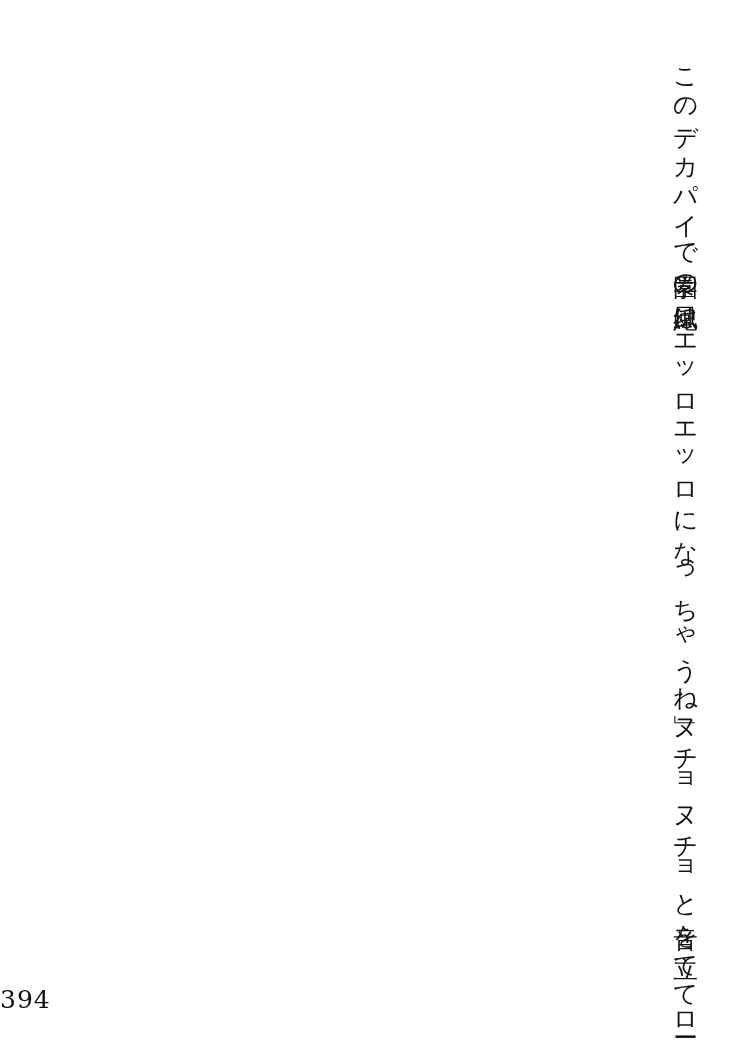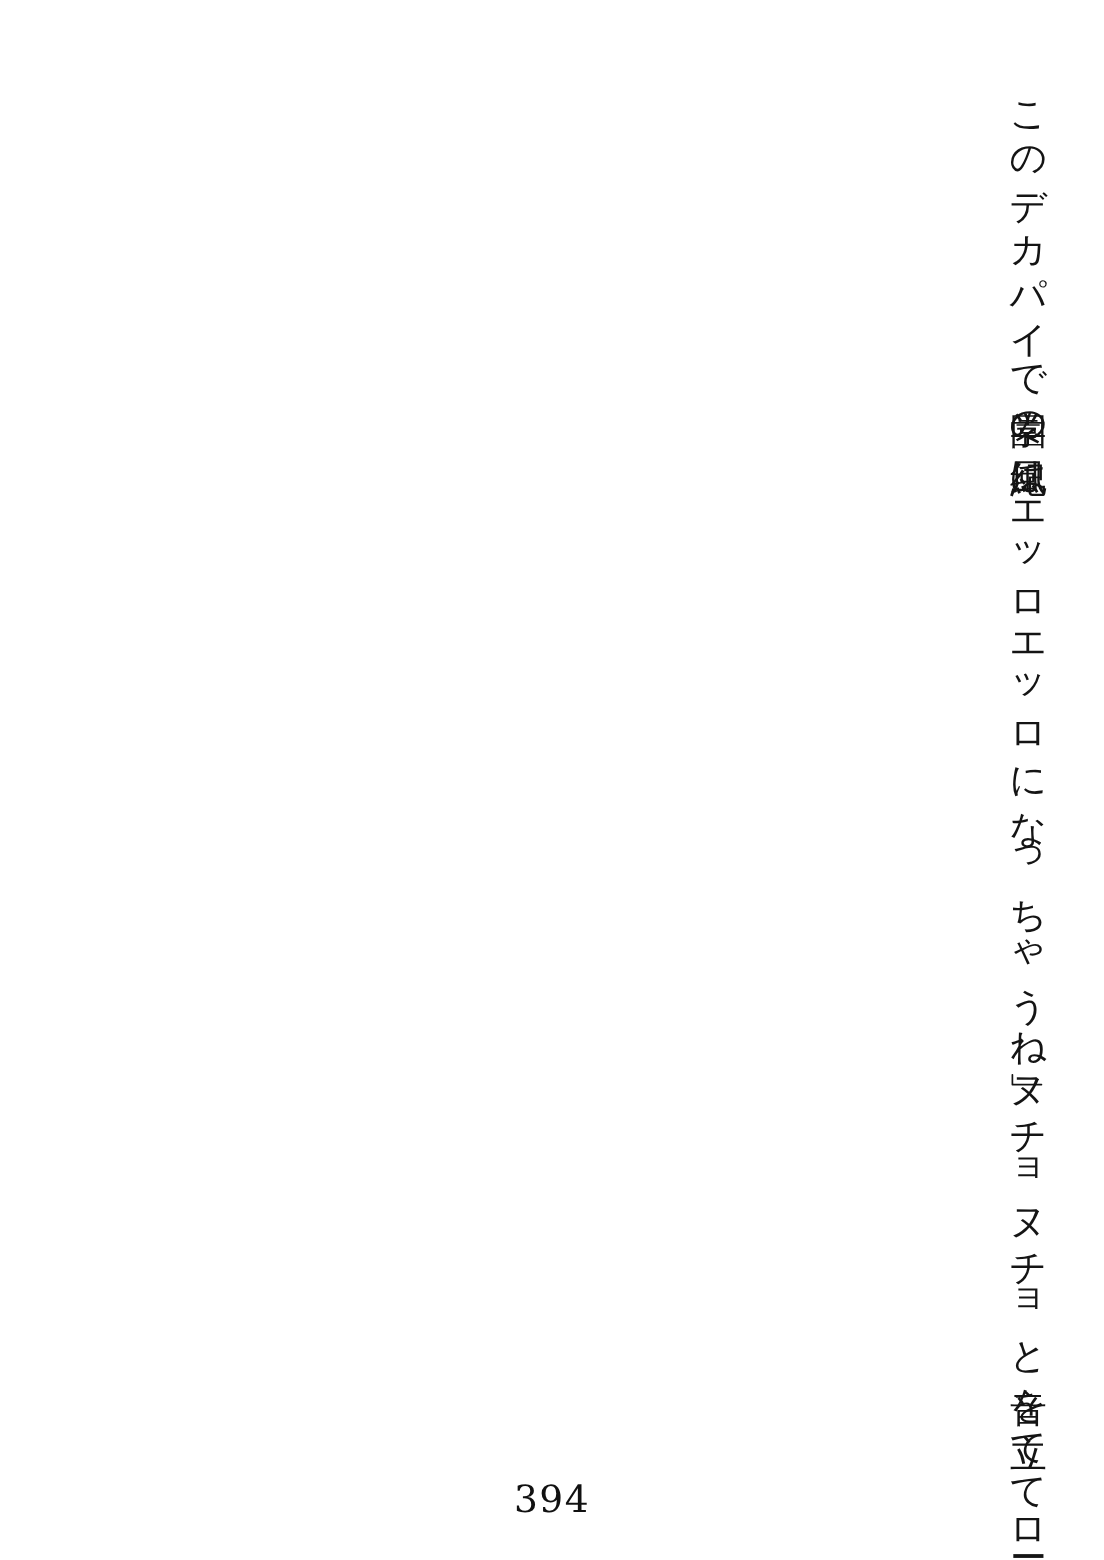--- a/index.html
+++ b/index.html
@@ -45,21 +45,21 @@
     font-size: 24.5px;
     letter-spacing: 1.2px;
     margin-left: 7.5px;
     color: #141414;
   }
   .page-number {
     position: absolute;
     bottom: 26px;
     left: 0;
     right: 0;
-    text-align: center;
+    text-align: left;
     font-size: 25px;
     color: #111111;
     font-family: "DejaVu Serif", serif;
     letter-spacing: 1px;
   }
 </style>
 </head>
 <body>
 
 <div class="page">

